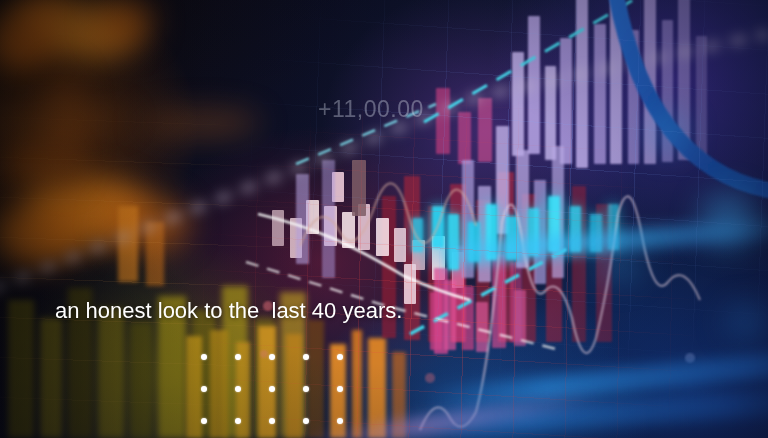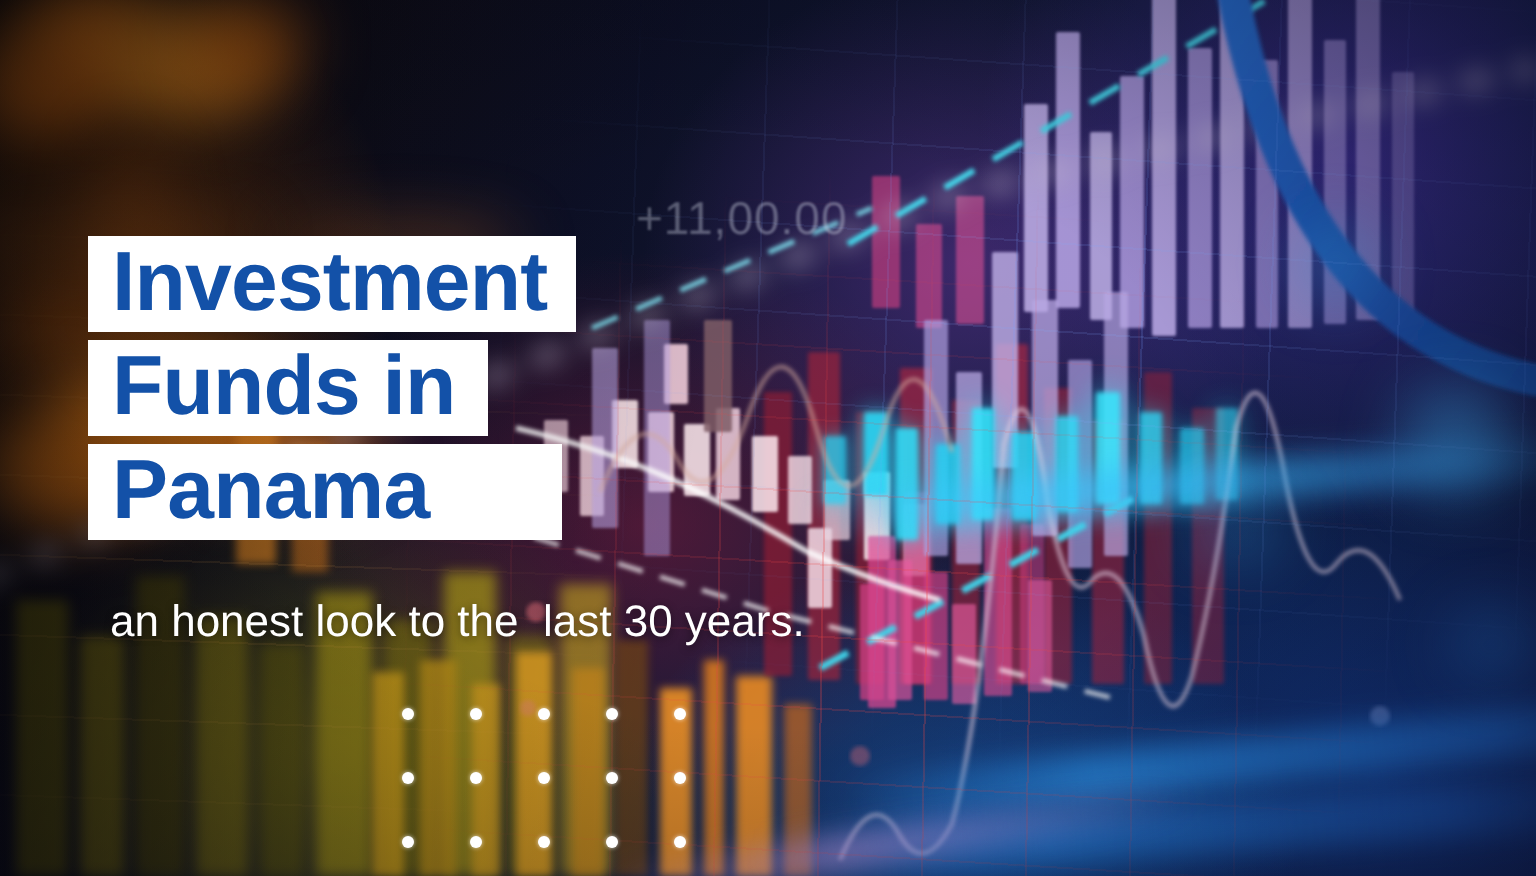--- a/index.html
+++ b/index.html
@@ -342,33 +342,22 @@
 
   <div class="layer grid-blue"></div>
   <div class="layer grid-red"></div>
   <div class="layer grid-warm"></div>
 
   <div class="bg-number" style="left:318px; top:96px;">+11,00.00</div>
 
   <div class="layer darken-left"></div>
   <div class="layer vignette"></div>
 
-  <div class="title-block">
-    <div class="title-row r1">
-      <span class="t">Investment</span>
-    </div>
-    <div class="title-row r2">
-      <span class="t">Funds in</span>
-    </div>
-    <div class="title-row r3">
-      <span class="t">Panama</span>
-    </div>
-  </div>
-
-  <div class="subtitle">an honest look to the  last 30 years.</div>
+
+  <div class="subtitle">an honest look to the  last 40 years.</div>
 
   <div class="dot-grid">
     <span class="dot"></span>
     <span class="dot"></span>
     <span class="dot"></span>
     <span class="dot"></span>
     <span class="dot"></span>
     <span class="dot"></span>
     <span class="dot"></span>
     <span class="dot"></span>

